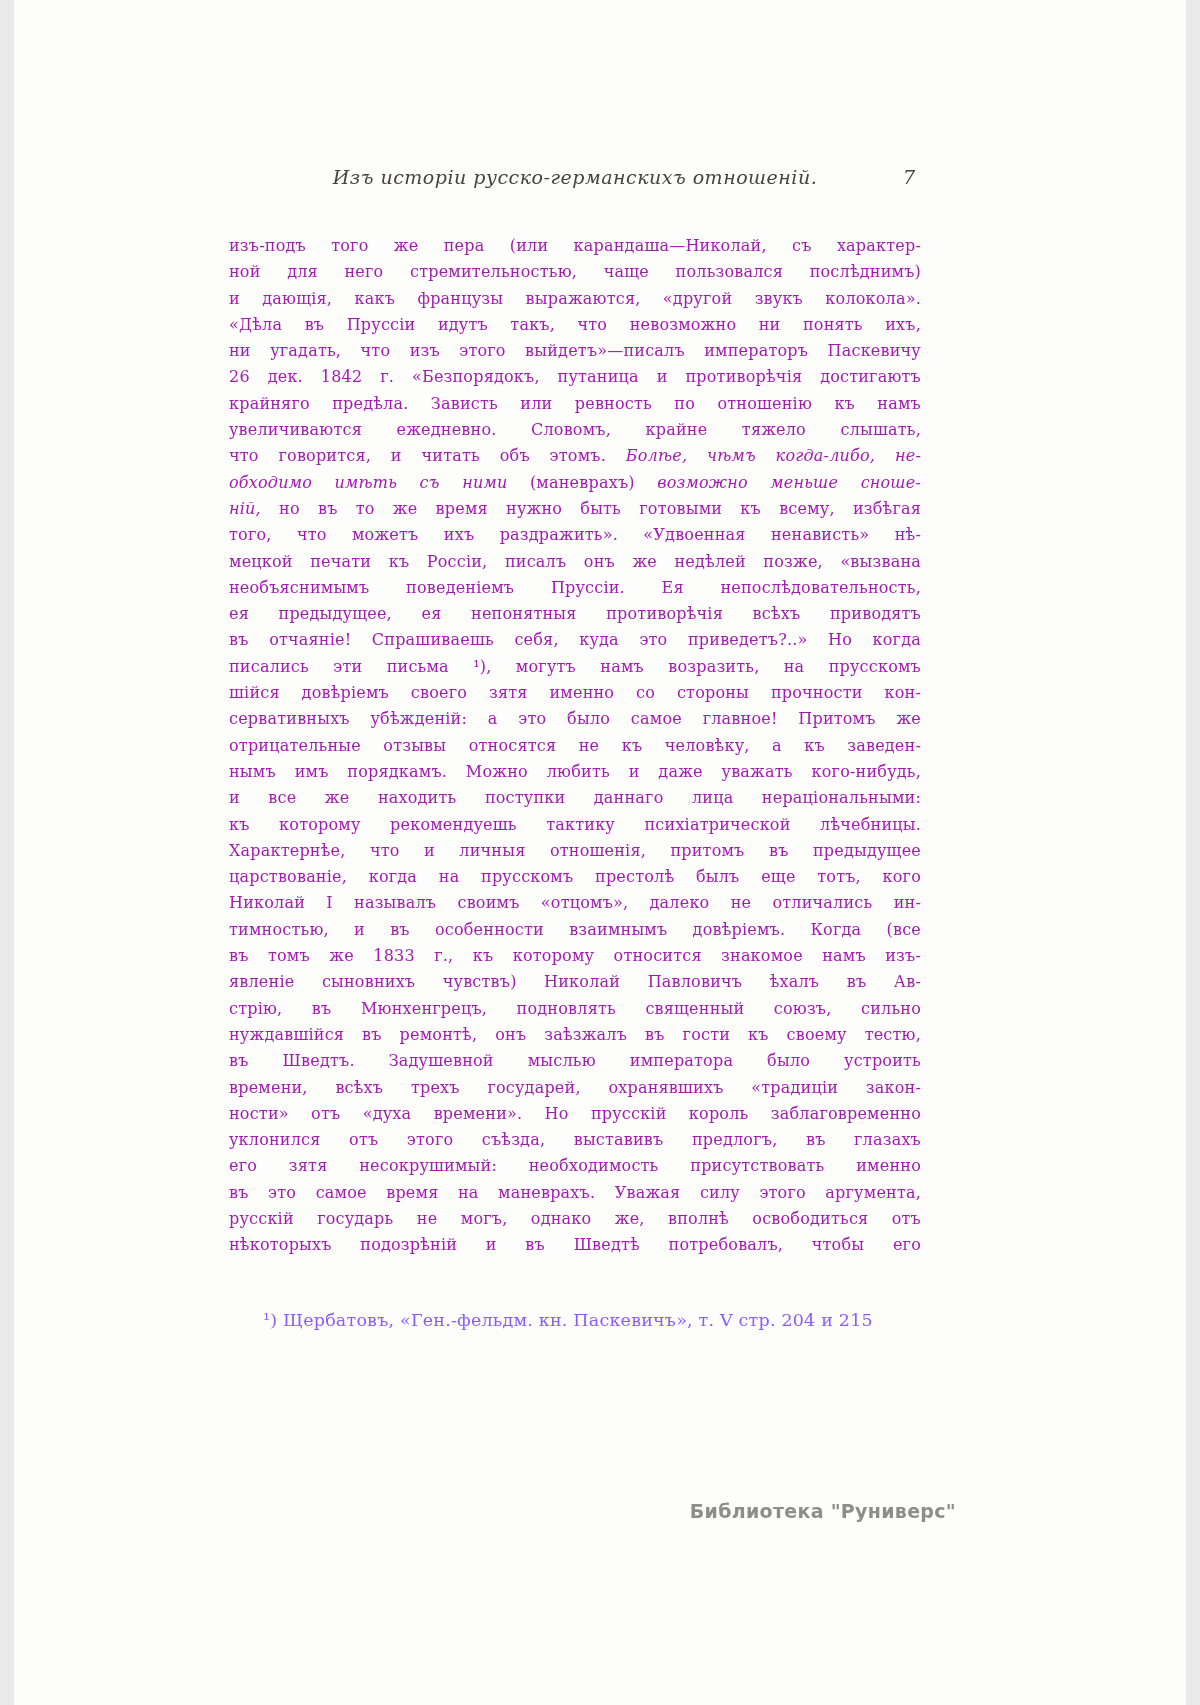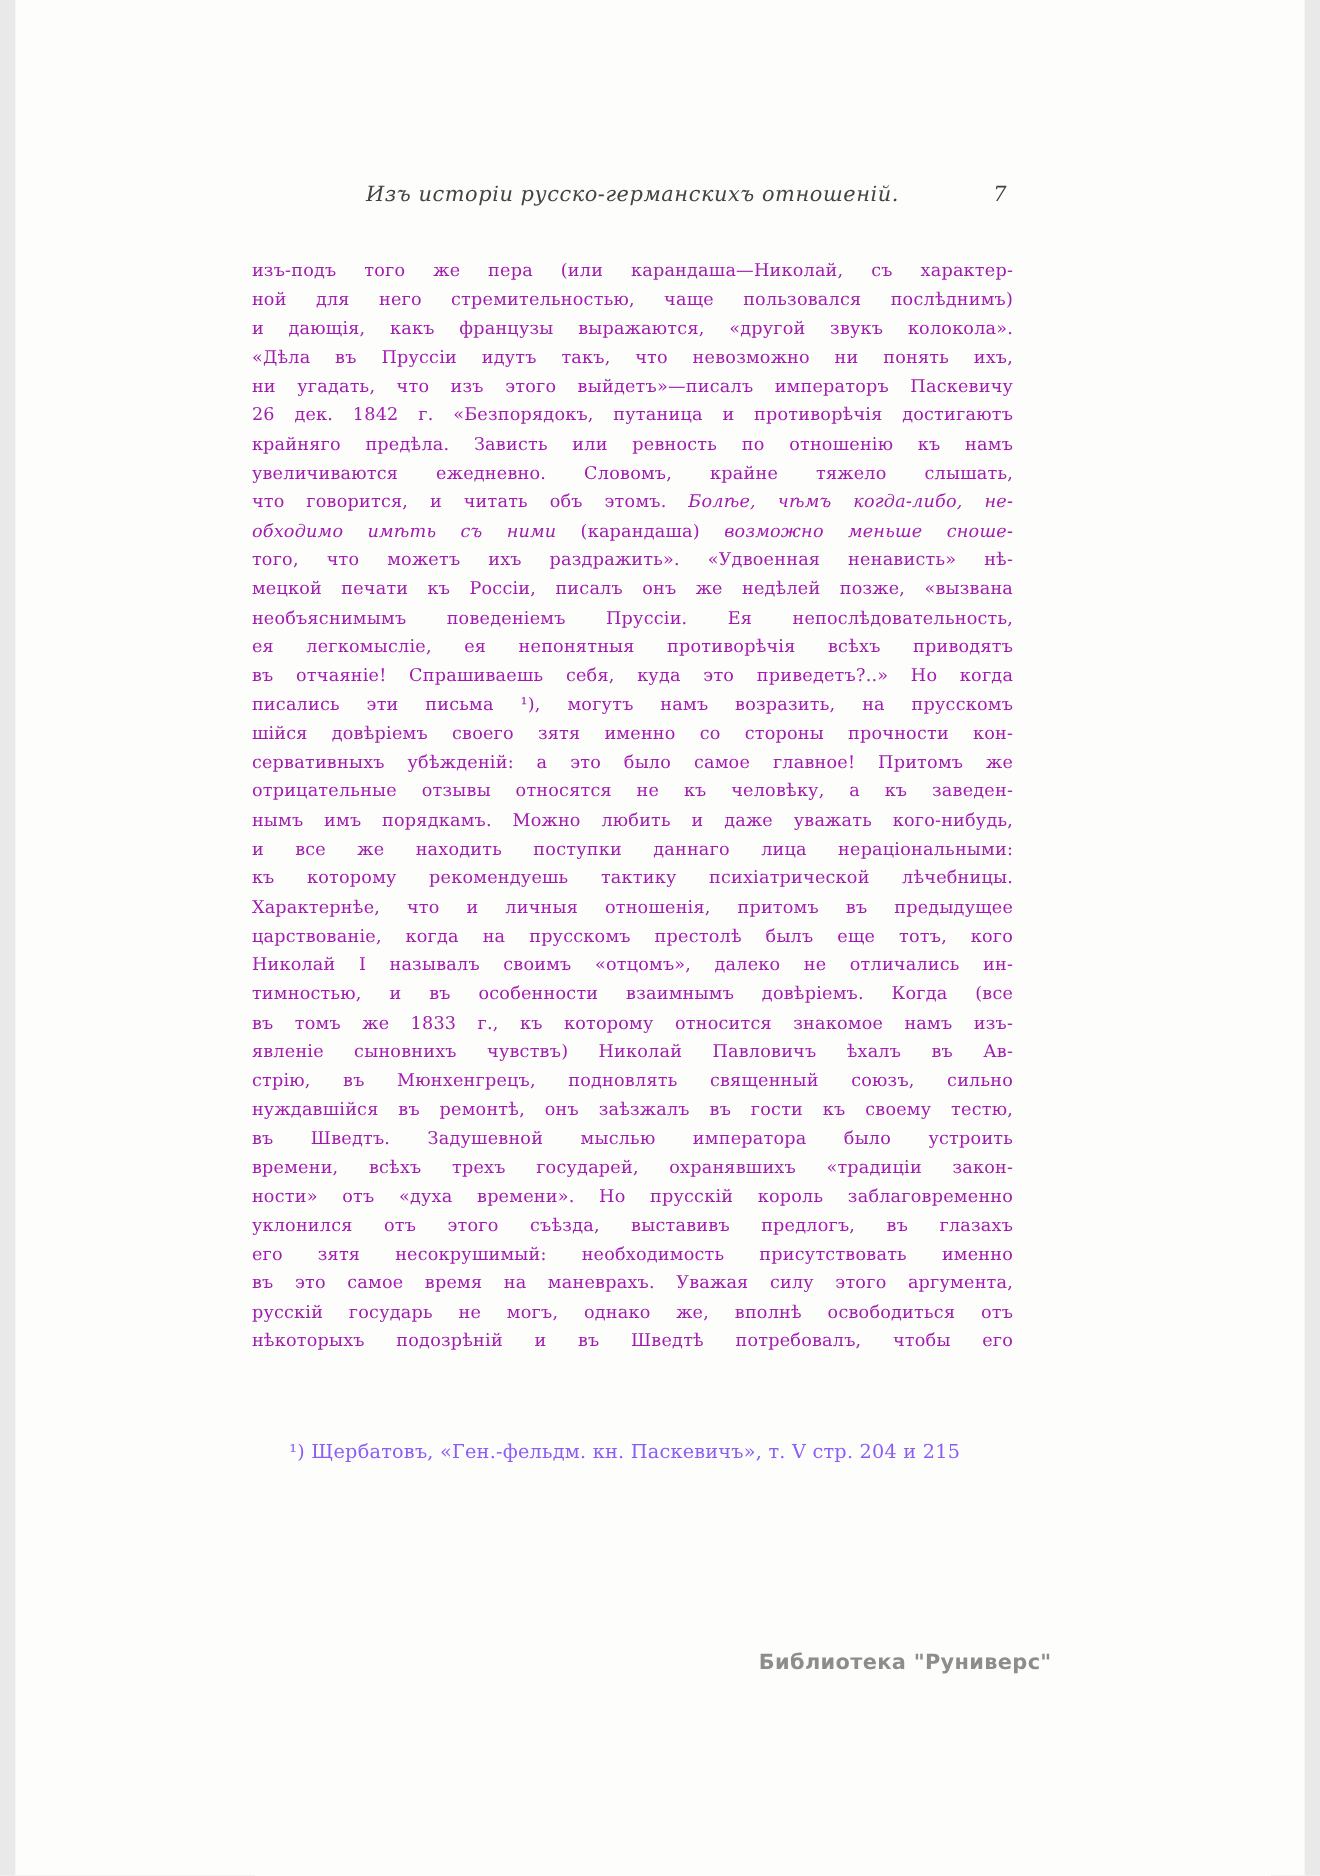--- a/index.html
+++ b/index.html
@@ -59,25 +59,26 @@
   <div class="body-text">
       <div class="line"><span class="">изъ-подъ того же пера (или карандаша—Николай, съ характер-</span></div>
       <div class="line"><span class="">ной для него стремительностью, чаще пользовался послѣднимъ)</span></div>
       <div class="line"><span class="">и дающія, какъ французы выражаются, «другой звукъ колокола».</span></div>
       <div class="line"><span class="">«Дѣла въ Пруссіи идутъ такъ, что невозможно ни понять ихъ,</span></div>
       <div class="line"><span class="">ни угадать, что изъ этого выйдетъ»—писалъ императоръ Паскевичу</span></div>
       <div class="line"><span class="">26 дек. 1842 г. «Безпорядокъ, путаница и противорѣчія достигаютъ</span></div>
       <div class="line"><span class="">крайняго предѣла. Зависть или ревность по отношенію къ намъ</span></div>
       <div class="line"><span class="">увеличиваются ежедневно. Словомъ, крайне тяжело слышать,</span></div>
       <div class="line"><span class="">что говорится, и читать объ этомъ. </span><span class="it">Болѣе, чѣмъ когда-либо, не-</span></div>
-      <div class="line"><span class="it">обходимо имѣть съ ними </span><span class="">(карандаша) </span><span class="it">возможно меньше сноше-</span></div>
+      <div class="line"><span class="it">обходимо имѣть съ ними </span><span class="">(маневрахъ) </span><span class="it">возможно меньше сноше-</span></div>
+      <div class="line"><span class="it">ній,</span><span class=""> но въ то же время нужно быть готовыми къ всему, избѣгая</span></div>
       <div class="line"><span class="">того, что можетъ ихъ раздражить». «Удвоенная ненависть» нѣ-</span></div>
       <div class="line"><span class="">мецкой печати къ Россіи, писалъ онъ же недѣлей позже, «вызвана</span></div>
       <div class="line"><span class="">необъяснимымъ поведеніемъ Пруссіи. Ея непослѣдовательность,</span></div>
-      <div class="line"><span class="">ея легкомысліе, ея непонятныя противорѣчія всѣхъ приводятъ</span></div>
+      <div class="line"><span class="">ея предыдущее, ея непонятныя противорѣчія всѣхъ приводятъ</span></div>
       <div class="line"><span class="">въ отчаяніе! Спрашиваешь себя, куда это приведетъ?..» Но когда</span></div>
       <div class="line"><span class="">писались эти письма ¹), могутъ намъ возразить, на прусскомъ</span></div>
       <div class="line"><span class="">шійся довѣріемъ своего зятя именно со стороны прочности кон-</span></div>
       <div class="line"><span class="">сервативныхъ убѣжденій: а это было самое главное! Притомъ же</span></div>
       <div class="line"><span class="">отрицательные отзывы относятся не къ человѣку, а къ заведен-</span></div>
       <div class="line"><span class="">нымъ имъ порядкамъ. Можно любить и даже уважать кого-нибудь,</span></div>
       <div class="line"><span class="">и все же находить поступки даннаго лица нераціональными:</span></div>
       <div class="line"><span class="">къ которому рекомендуешь тактику психіатрической лѣчебницы.</span></div>
       <div class="line"><span class="">Характернѣе, что и личныя отношенія, притомъ въ предыдущее</span></div>
       <div class="line"><span class="">царствованіе, когда на прусскомъ престолѣ былъ еще тотъ, кого</span></div>

